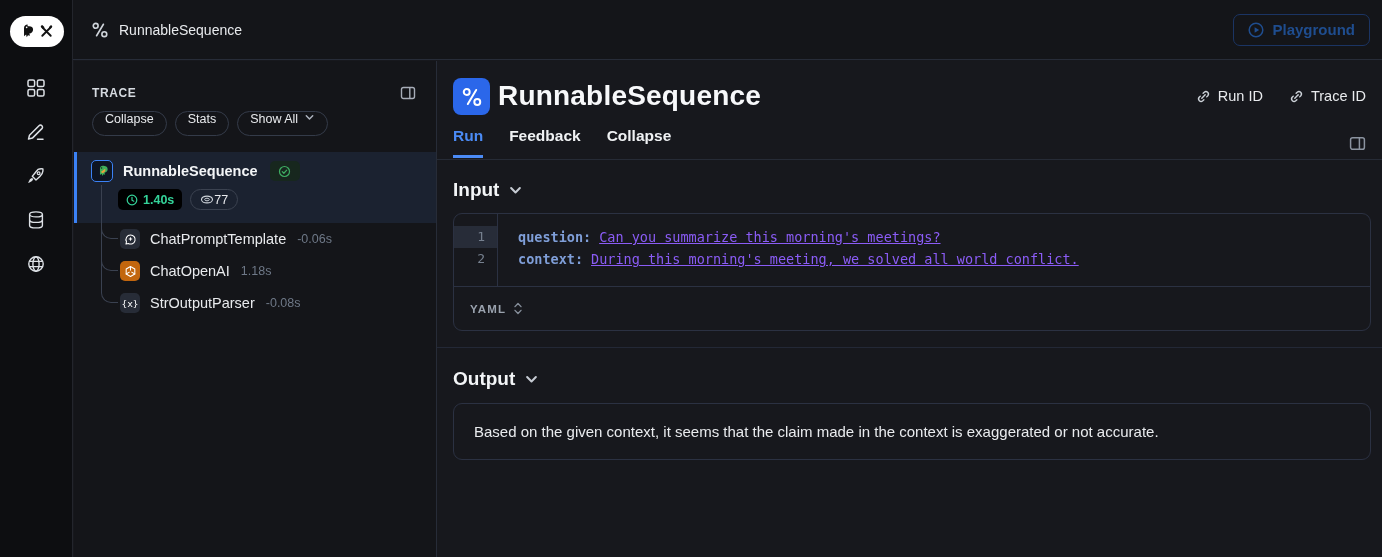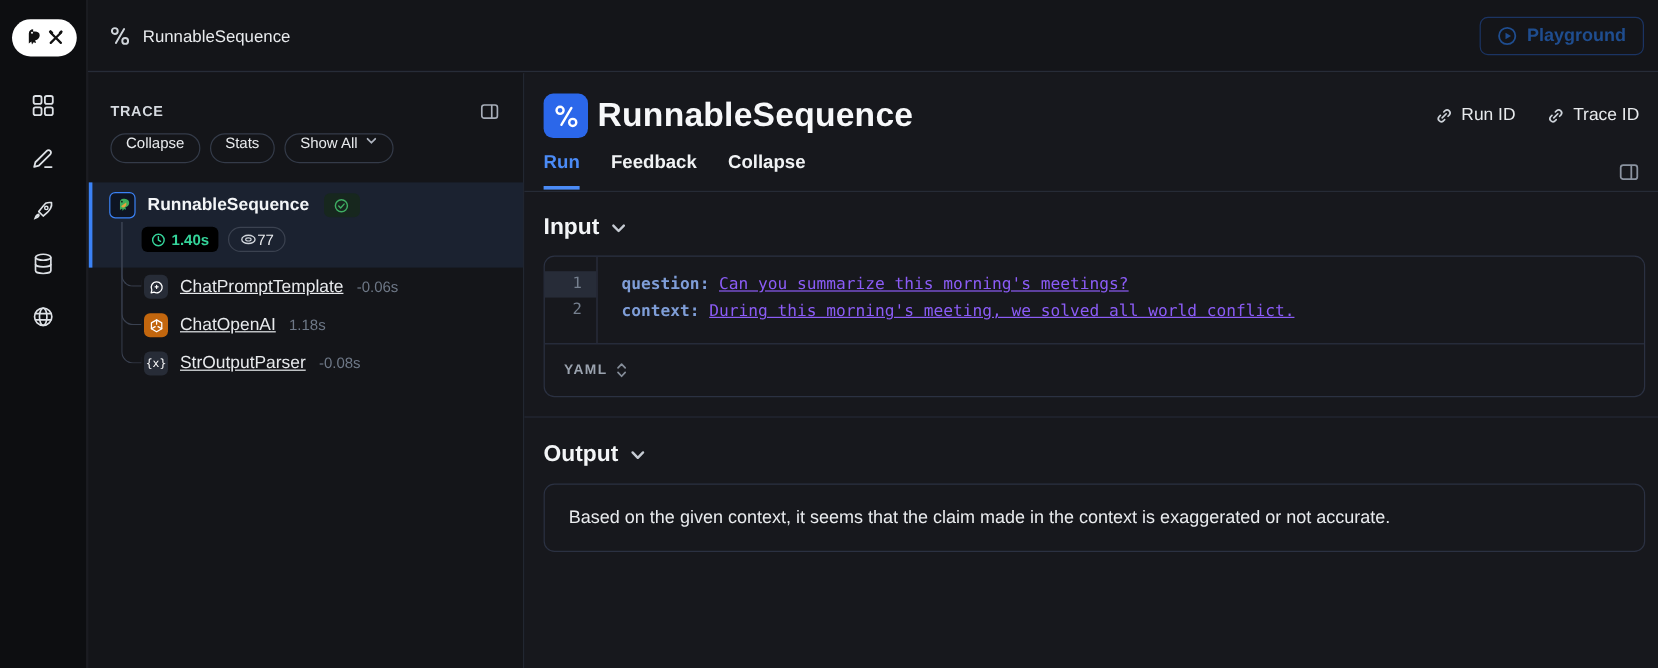--- a/index.html
+++ b/index.html
@@ -75,21 +75,21 @@
                border-left:1.5px solid #3a4150; border-bottom:1.5px solid #3a4150;
                border-bottom-left-radius:10px; top:-38px; }
   .connector.c1 { height:54px; } .connector.c2 { height:86px; } .connector.c3 { height:118px; }
   .child-row { position:relative; z-index:1; height:32px; display:flex; align-items:center;
                gap:10px; padding-left:46px; cursor:pointer; }
   .child-icon { width:20px; height:20px; border-radius:5px; background:#272c37;
                 display:flex; align-items:center; justify-content:center; color:#ffffff; }
   .child-icon.openai { background:#c2660e; }
   .child-icon svg { width:13px; height:13px; }
   .braces-label { font-family:"DejaVu Sans Mono", monospace; font-size:9.5px; color:#fff; }
-  .child-name { font-size:14.5px; color:#e8eaed;text-decoration:underline; }
+  .child-name { font-size:14.5px; color:#e8eaed; }
   .child-dur { font-size:12.5px; color:#6e7887; margin-left:1px; }
 
   
   .main-panel { position:absolute; left:437px; top:61px; width:945px; height:496px;
                 background:#17181d; }
   .main-run-icon { position:absolute; left:16px; top:17px; width:37px; height:37px;
                    background:#2b67ea; border-radius:8px; color:#ffffff;
                    display:flex; align-items:center; justify-content:center; }
   .main-run-icon svg { width:22px; height:22px; }
   .main-title { position:absolute; left:61px; top:19px; font-size:28px; font-weight:700;

